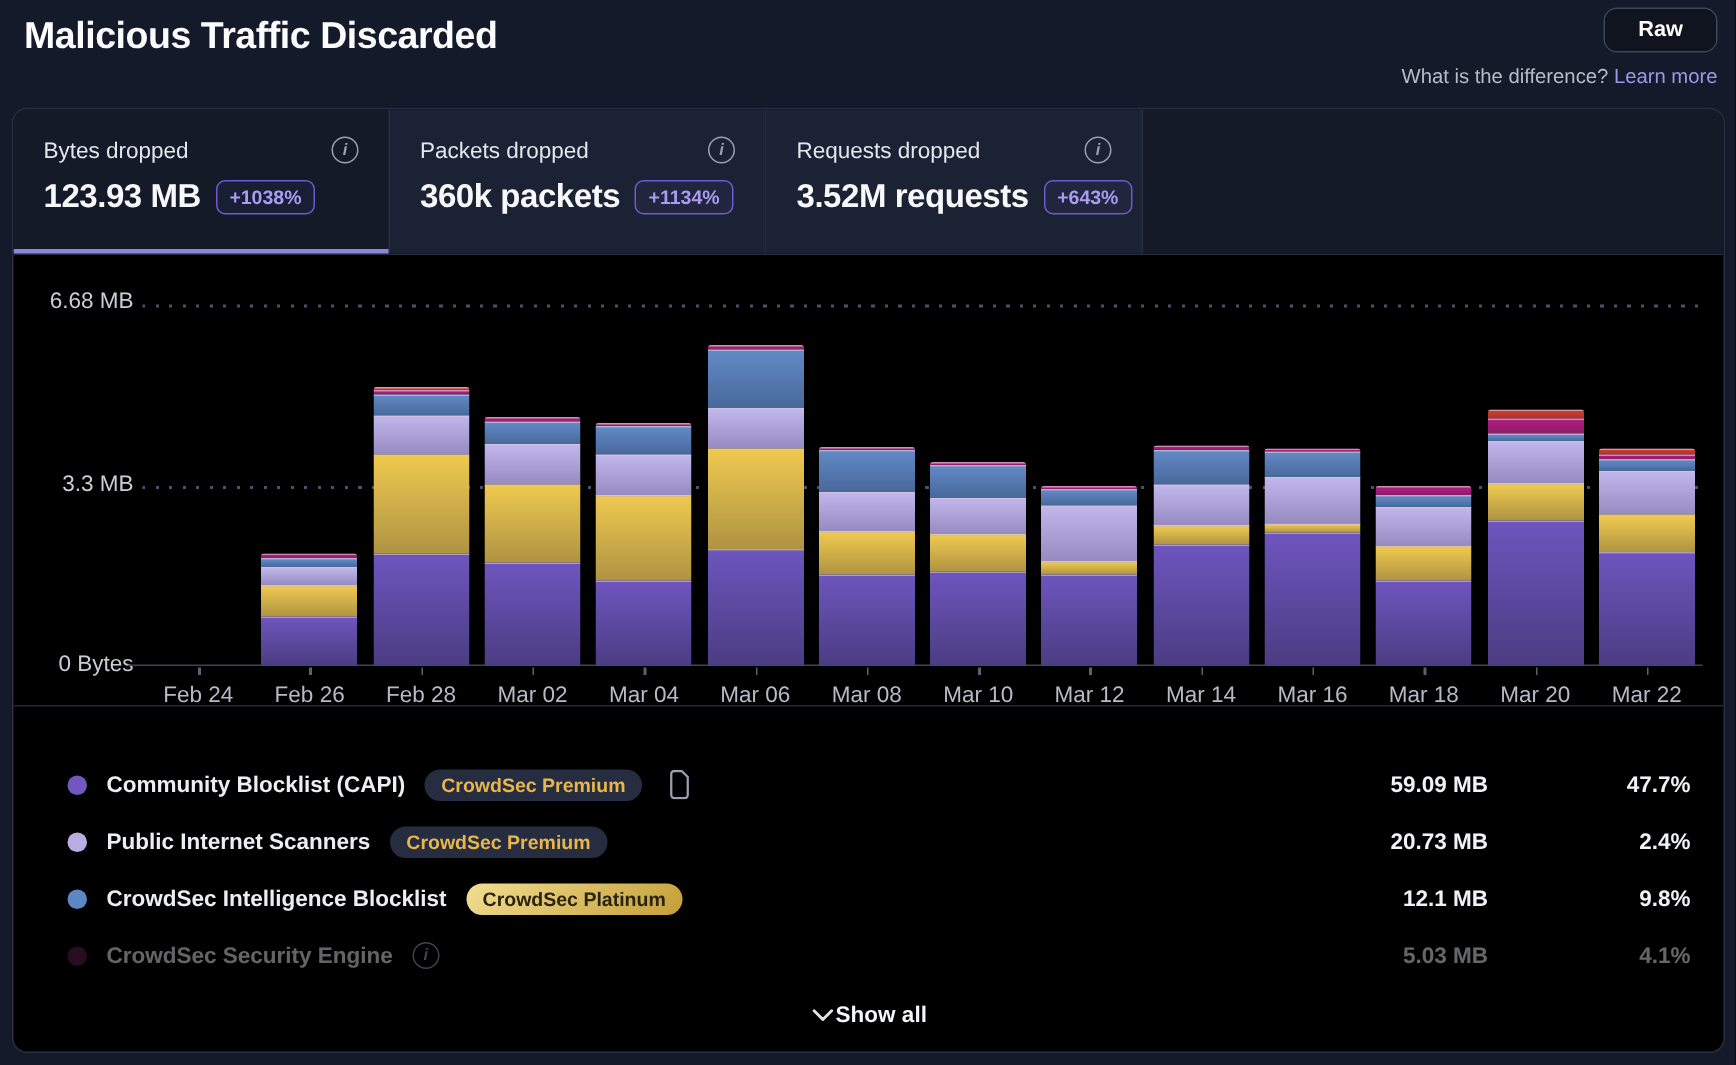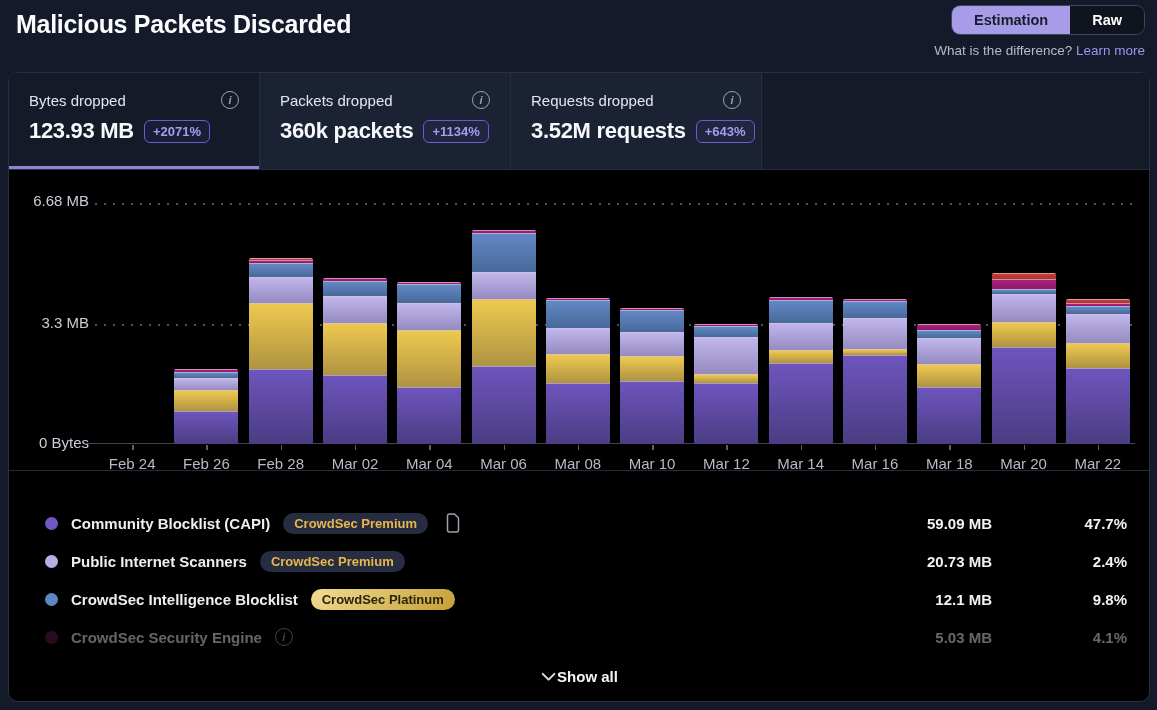--- a/index.html
+++ b/index.html
@@ -71,44 +71,43 @@
   .legend-val { margin-left:auto; width:150px; text-align:right; font-size:15px; font-weight:700; color:#f0f2f5; }
   .legend-pct { width:122px; text-align:right; font-size:15px; font-weight:700; color:#f0f2f5; }
   .show-all { position:absolute; left:50%; transform:translateX(-50%); bottom:16px; display:flex; align-items:center; 
     background:none; border:none; color:#f5f6f8; font-size:15px; font-weight:700; cursor:pointer; font-family:inherit; }
   .chev { color:#dfe2e8; display:inline-flex; }
 </style>
 </head>
 <body>
 
 <div class="header">
-  <div class="page-title">Malicious Packets Discarded</div>
+  <div class="page-title">Malicious Traffic Discarded</div>
   <div class="header-right">
     <div class="seg-toggle">
-      <div class="seg-btn selected">Estimation</div>
       <div class="seg-btn unselected">Raw</div>
     </div>
     <div class="diff-line">
       <span>What is the difference?</span>
       <span class="learn-more">Learn more</span>
     </div>
   </div>
 </div>
 
 <div class="panel">
 
   <div class="tabs">
     <div class="tab active">
       <div class="tab-top">
         <span class="tab-label">Bytes dropped</span>
         <span class="info-icon">i</span>
       </div>
       <div class="tab-value-row">
         <span class="tab-value">123.93 MB</span>
-        <span class="delta-badge">+2071%</span>
+        <span class="delta-badge">+1038%</span>
       </div>
     </div>
     <div class="tab">
       <div class="tab-top">
         <span class="tab-label">Packets dropped</span>
         <span class="info-icon">i</span>
       </div>
       <div class="tab-value-row">
         <span class="tab-value">360k packets</span>
         <span class="delta-badge">+1134%</span>

